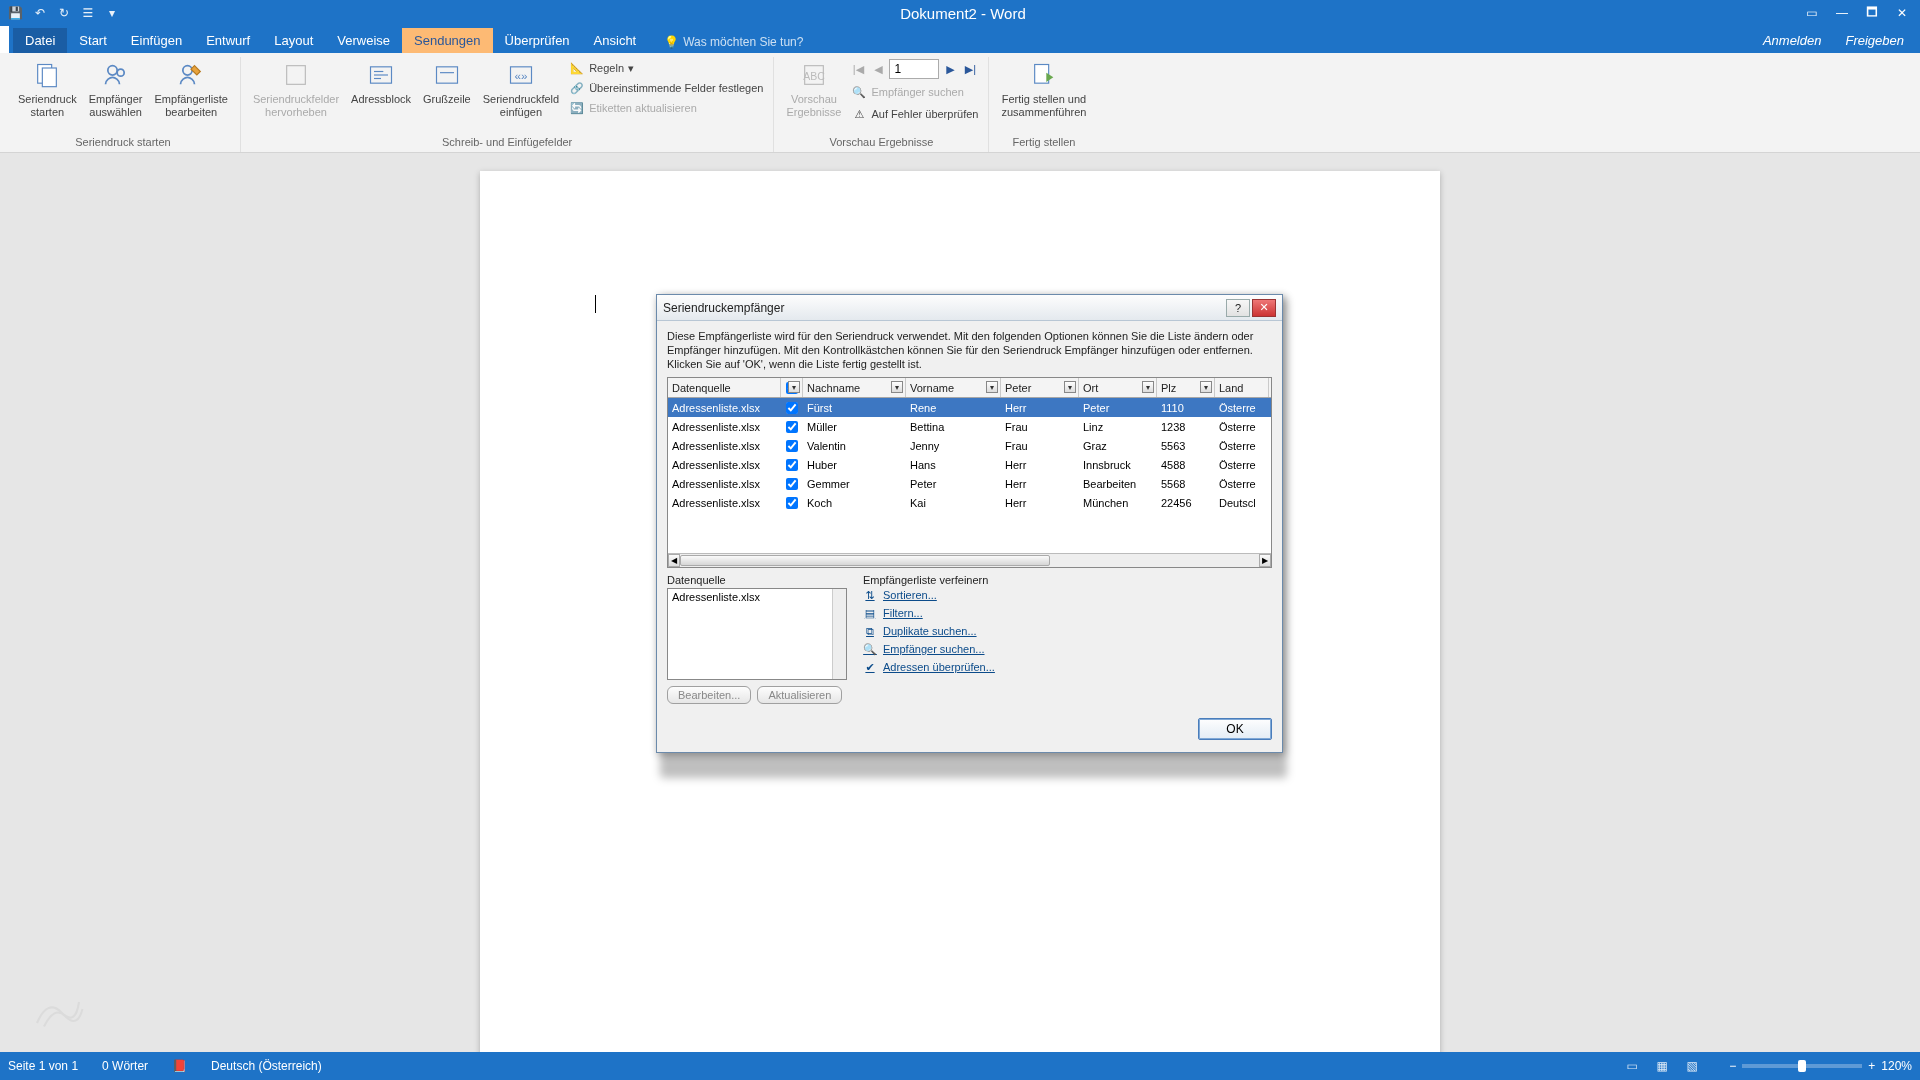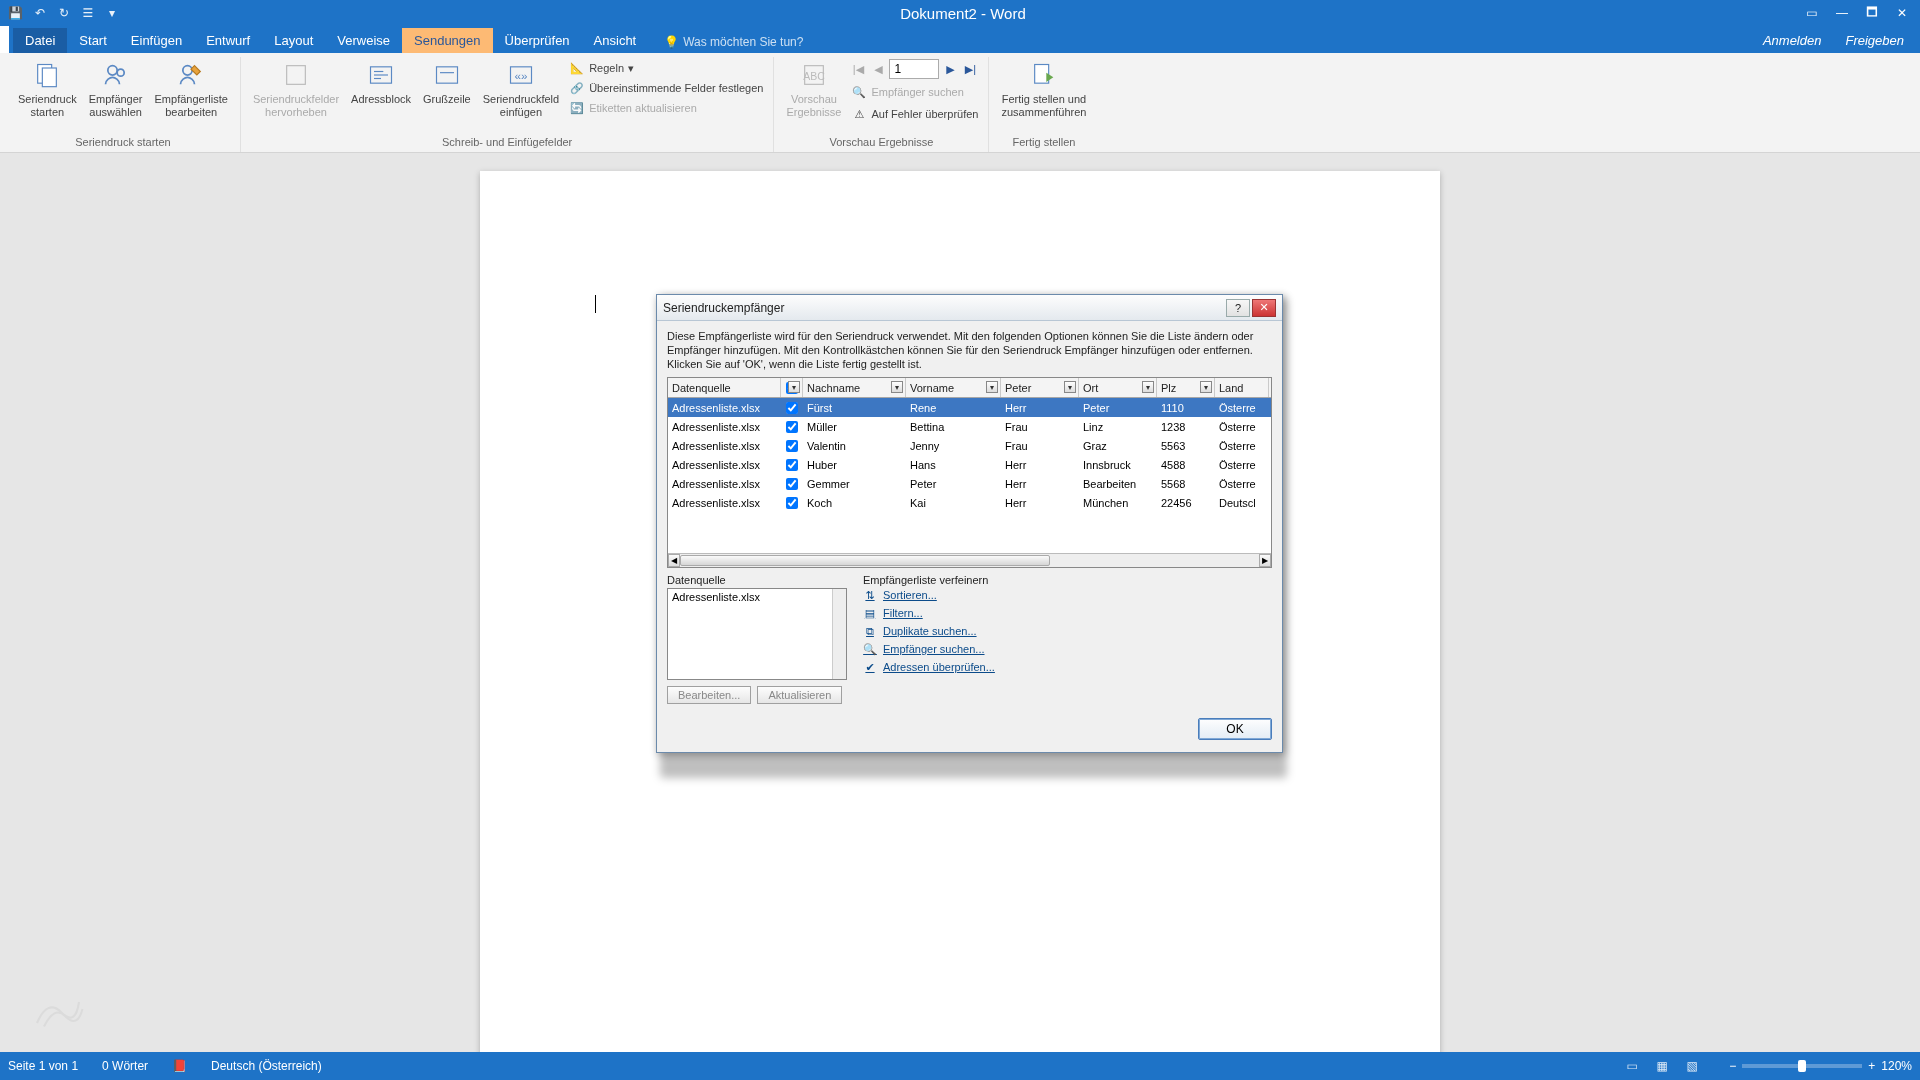--- a/index.html
+++ b/index.html
@@ -73,21 +73,21 @@
 .rcp-scroll .thumb { position:absolute; left:12px; top:1px; height:11px; width:370px; background:linear-gradient(#fafafa,#d6d6d6); border:1px solid #aaa; border-radius:2px; }
 .rcp-scroll .sbtn { position:absolute; top:0; width:12px; height:13px; background:linear-gradient(#fafafa,#ddd); border:1px solid #aaa; display:flex; align-items:center; justify-content:center; font-size:8px; }
 
 
 .lower { display: flex; gap: 16px; margin-top: 6px; }
 .src-pane { width: 180px; }
 .pane-label { font-size: 11px; color:#222; margin-bottom: 2px; }
 .src-list { border:1px solid #888; background:#fff; height:92px; position:relative; padding:2px 4px; font-size:11px; }
 .src-list .vscroll { position:absolute; right:0; top:0; bottom:0; width:14px; background:#eee; border-left:1px solid #ccc; }
 .src-buttons { display:flex; gap:6px; margin-top:6px; }
-.dlg-btn-s { padding:2px 10px; font-size:11px; border:1px solid #a0a0a0; background:linear-gradient(#fdfdfd,#e6e6e6); color:#888; border-radius:0; }
+.dlg-btn-s { padding:2px 10px; font-size:11px; border:1px solid #a0a0a0; background:linear-gradient(#fdfdfd,#e6e6e6); color:#888; border-radius:6px; }
 .refine-pane { flex:1; }
 .refine-list { display:flex; flex-direction:column; gap:4px; margin-top:2px; }
 .refine-item { display:flex; align-items:center; gap:6px; font-size:11px; color:#0b4b8a; text-decoration:underline; cursor:pointer; }
 .refine-icon { width:14px; height:14px; display:flex; align-items:center; justify-content:center; text-decoration:none; }
 
 .ok-row { display:flex; justify-content:flex-end; margin-top: 14px; }
 .ok-btn { width: 74px; height: 22px; border:1px solid #4a7dbb; background:linear-gradient(#fefefe,#e3ecf5); font-size:12px; border-radius:2px; box-shadow: 0 0 0 1px #7fa8d6 inset; }
 
 
 .statusbar { position:absolute; bottom:0; left:0; right:0; height:28px; background:#1e73c7; color:#fff; display:flex; align-items:center; font-size:12px; padding: 0 8px; gap: 24px;}

